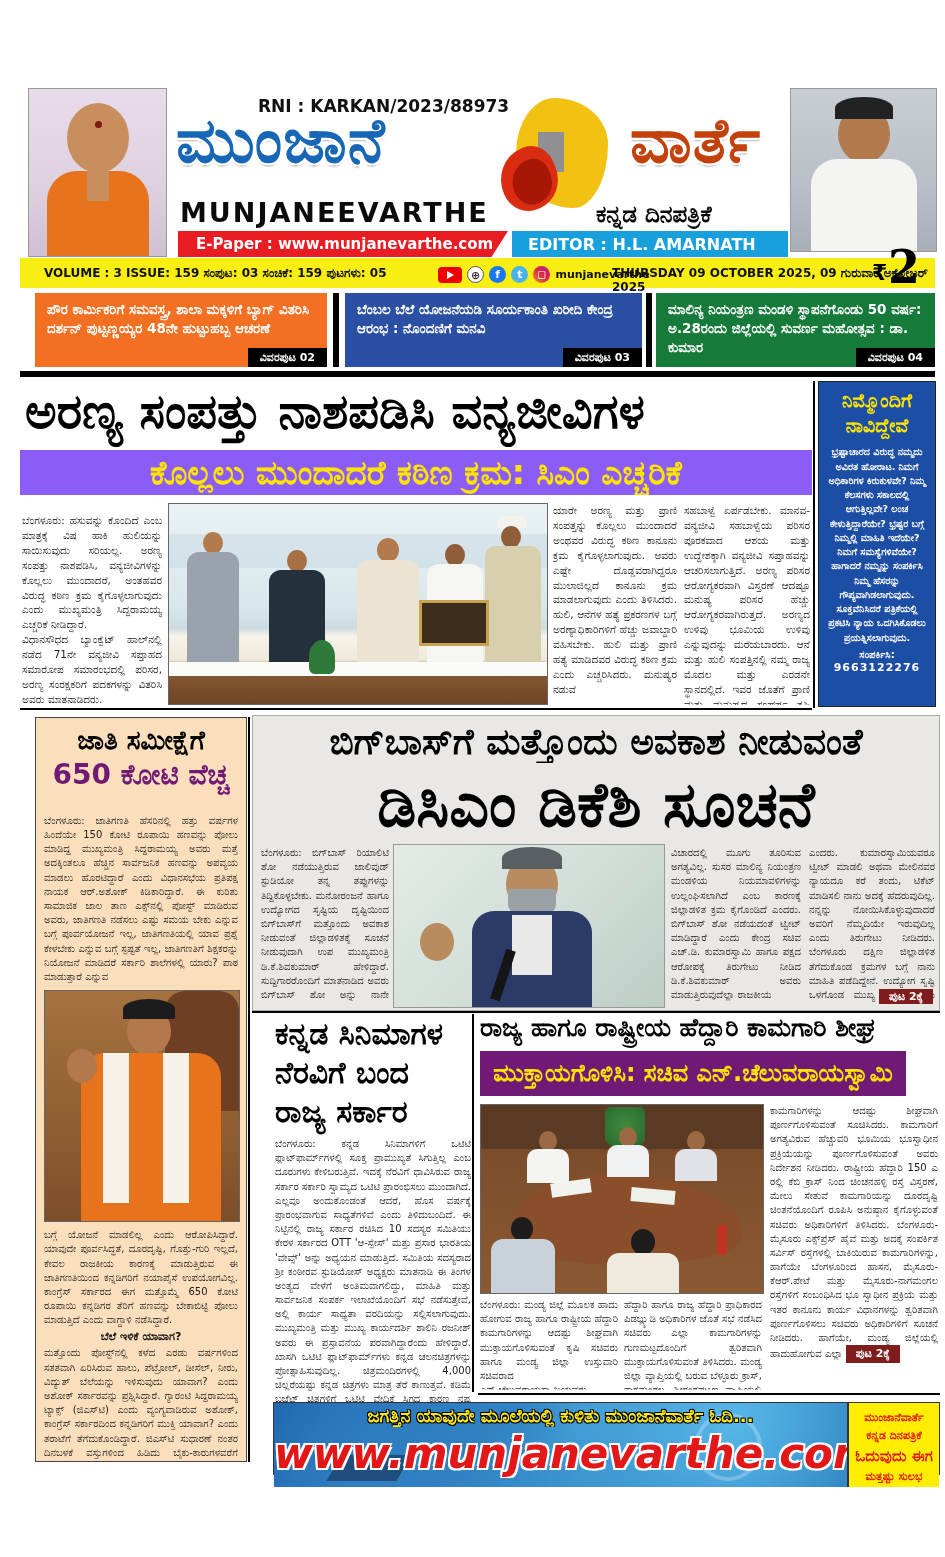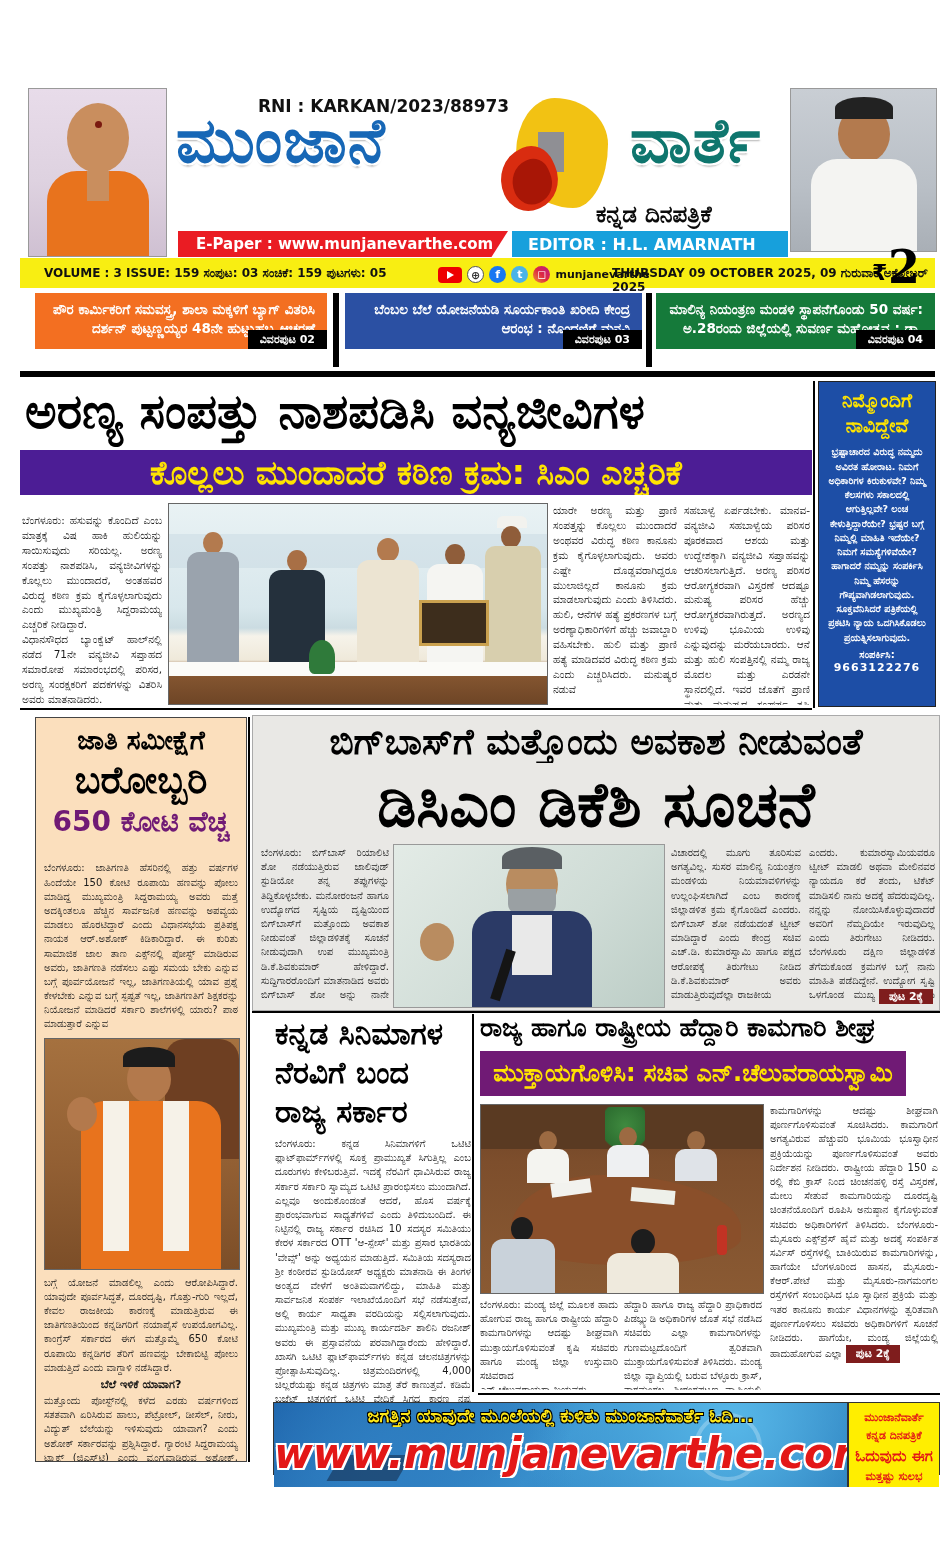--- a/index.html
+++ b/index.html
@@ -14,22 +14,22 @@
   .rule-h{position:absolute;background:#000;}
   .rule-v{position:absolute;background:#000;}
   .photo{position:absolute;overflow:hidden;border:1px solid #666;}
   .head{position:absolute;border-radius:50%;}
   .tag-black{position:absolute;background:#000;color:#fff;font-size:11px;font-weight:bold;padding:2px 12px;}
   .tag-blue{display:inline-block;background:#7f1d1d;color:#fff;font-size:11px;font-weight:bold;padding:1px 10px;}
   .masthead-title{font-weight:bold;letter-spacing:1px;
     text-shadow:-2px -2px 0 #fff,2px -2px 0 #fff,-2px 2px 0 #fff,2px 2px 0 #fff,0 3px 2px rgba(0,0,0,.35);}
   .icon-circle{display:inline-block;width:17px;height:17px;border-radius:50%;color:#fff;
     font-size:11px;font-weight:bold;text-align:center;line-height:17px;vertical-align:middle;}
-  .teaser{position:absolute;top:293px;height:56px;color:#fff;font-weight:bold;font-size:13.5px;
-    line-height:1.4;text-align:right;padding:7px 12px;box-sizing:border-box;}
+  .teaser{position:absolute;top:293px;height:74px;color:#fff;font-weight:bold;font-size:13.5px;
+    line-height:1.4;text-align:left;padding:7px 12px;box-sizing:border-box;}
   .col{position:absolute;}
   .subhead-inline{font-weight:bold;text-align:center;display:block;margin:3px 0;}
 </style>
 </head>
 <body>
 
 <div id="page">
 
   <div class="photo" style="left:28px;top:88px;width:137px;height:167px;background:linear-gradient(180deg,#e8dcea 0%,#ded2e0 55%,#cfc0d2 100%);border:1px solid #999;">
     <div class="head" style="left:38px;top:14px;width:62px;height:70px;background:#c98e5e;"></div>
@@ -48,22 +48,23 @@
 
   <div class="abs masthead-title" style="left:176px;top:104px;font-size:62px;color:#1767b6;">ಮುಂಜಾನೆ</div>
 
   <div class="abs" style="left:498px;top:96px;width:126px;height:118px;">
     <div class="abs" style="left:18px;top:2px;width:92px;height:110px;background:#f2c213;border-radius:42% 58% 38% 62%/50% 42% 58% 50%;"></div>
     <div class="abs" style="left:40px;top:36px;width:26px;height:40px;background:#8f8f94;"></div>
     <div class="abs" style="left:2px;top:52px;width:58px;height:62px;background:#d92c10;border-radius:60% 40% 55% 45%;transform:rotate(-24deg);"></div>
     <div class="abs" style="left:14px;top:64px;width:40px;height:44px;background:#a81606;border-radius:60% 40% 55% 45%;transform:rotate(-24deg);"></div>
   </div>
 
-  <div class="abs masthead-title" style="left:630px;top:104px;font-size:62px;color:#0f766e;">ವಾರ್ತೆ</div>
-
+  <div class="abs masthead-title" style="left:630px;top:104px;font-size:62px;color:#c2410c;">ವಾರ್ತೆ</div>
+
+  <div class="abs bold" style="left:180px;top:197px;font-size:27px;letter-spacing:2px;color:#0b0b0b;">MUNJANEEVARTHE</div>
 
   <div class="abs bold" style="left:596px;top:201px;font-size:23px;color:#0b0b0b;">ಕನ್ನಡ ದಿನಪತ್ರಿಕೆ</div>
 
   <div class="abs" style="left:178px;top:231px;width:330px;height:26px;background:#ea1c23;clip-path:polygon(0 0,100% 0,95% 100%,0 100%);">
     <span class="abs bold" style="left:18px;top:4px;font-size:15px;color:#fff;">E-Paper : www.munjanevarthe.com</span>
   </div>
   <div class="abs" style="left:512px;top:231px;width:276px;height:26px;background:#17a0dc;">
     <span class="abs bold" style="left:16px;top:4px;font-size:16px;color:#fff;">EDITOR : H.L. AMARNATH</span>
   </div>
 
@@ -98,21 +99,21 @@
   <div class="rule-v" style="left:646px;top:293px;width:6px;height:74px;"></div>
   <div class="teaser" style="left:656px;width:279px;background:#157a3a;">
     <span>ಮಾಲಿನ್ಯ ನಿಯಂತ್ರಣ ಮಂಡಳಿ ಸ್ಥಾಪನೆಗೊಂಡು 50 ವರ್ಷ: ಅ.28ರಂದು ಜಿಲ್ಲೆಯಲ್ಲಿ ಸುವರ್ಣ ಮಹೋತ್ಸವ : ಡಾ. ಕುಮಾರ</span>
     <span class="tag-black" style="right:0;bottom:0;">ವಿವರಪುಟ 04</span>
   </div>
 
   <div class="rule-h" style="left:20px;top:371px;width:915px;height:6px;"></div>
 
   <div class="abs bold clip" style="left:25px;top:381px;width:788px;height:66px;font-size:48px;line-height:1.25;color:#000;white-space:nowrap;">ಅರಣ್ಯ ಸಂಪತ್ತು ನಾಶಪಡಿಸಿ ವನ್ಯಜೀವಿಗಳ</div>
 
-  <div class="abs" style="left:20px;top:450px;width:792px;height:45px;background:#4c1d95;">
+  <div class="abs" style="left:20px;top:450px;width:792px;height:45px;background:#8b5cf6;">
     <div class="bold ctr clip" style="font-size:33px;color:#ffe400;line-height:45px;white-space:nowrap;">ಕೊಲ್ಲಲು ಮುಂದಾದರೆ ಕಠಿಣ ಕ್ರಮ: ಸಿಎಂ ಎಚ್ಚರಿಕೆ</div>
   </div>
 
   <div class="col body-txt just clip" style="left:22px;top:505px;width:140px;height:200px;margin-top:8px;">
     <span>ಬೆಂಗಳೂರು: ಹಸುವನ್ನು ಕೊಂದಿದೆ ಎಂಬ ಮಾತ್ರಕ್ಕೆ ವಿಷ ಹಾಕಿ ಹುಲಿಯನ್ನು ಸಾಯಿಸುವುದು ಸರಿಯಲ್ಲ. ಅರಣ್ಯ ಸಂಪತ್ತು ನಾಶಪಡಿಸಿ, ವನ್ಯಜೀವಿಗಳನ್ನು ಕೊಲ್ಲಲು ಮುಂದಾದರೆ, ಅಂತಹವರ ವಿರುದ್ಧ ಕಠಿಣ ಕ್ರಮ ಕೈಗೊಳ್ಳಲಾಗುವುದು ಎಂದು ಮುಖ್ಯಮಂತ್ರಿ ಸಿದ್ದರಾಮಯ್ಯ ಎಚ್ಚರಿಕೆ ನೀಡಿದ್ದಾರೆ.</span><br>
     <span>ವಿಧಾನಸೌಧದ ಬ್ಯಾಂಕ್ವೆಟ್ ಹಾಲ್‌ನಲ್ಲಿ ನಡೆದ 71ನೇ ವನ್ಯಜೀವಿ ಸಪ್ತಾಹದ ಸಮಾರೋಪ ಸಮಾರಂಭದಲ್ಲಿ ಪರಿಸರ, ಅರಣ್ಯ ಸಂರಕ್ಷಕರಿಗೆ ಪದಕಗಳನ್ನು ವಿತರಿಸಿ ಅವರು ಮಾತನಾಡಿದರು.</span>
   </div>
 
   <div class="photo" style="left:168px;top:503px;width:378px;height:200px;background:linear-gradient(180deg,#e9f2f4 0%,#d8e7ec 52%,#cbdce2 62%,#f6f3ea 66%,#efe9da 78%,#8a5a33 82%,#6e4526 100%);">
     <div class="abs" style="left:0;top:30px;width:100%;height:34px;background:rgba(190,210,220,.35);"></div>
@@ -141,21 +142,20 @@
 
   <div class="abs" style="left:818px;top:381px;width:118px;height:326px;background:#1d4ea6;border:1px solid #222;box-sizing:border-box;padding:6px 5px;overflow:hidden;">
     <div class="bold ctr" style="font-size:19px;color:#ffe400;line-height:1.3;">ನಿಮ್ಮೊಂದಿಗೆ ನಾವಿದ್ದೇವೆ</div>
     <div class="ctr" style="font-size:9.5px;color:#fff;line-height:1.5;margin-top:8px;font-weight:bold;">ಭ್ರಷ್ಟಾಚಾರದ ವಿರುದ್ಧ ನಮ್ಮದು ಅವಿರತ ಹೋರಾಟ. ನಿಮಗೆ ಅಧಿಕಾರಿಗಳ ಕಿರುಕುಳವೇ? ನಿಮ್ಮ ಕೆಲಸಗಳು ಸಕಾಲದಲ್ಲಿ ಆಗುತ್ತಿಲ್ಲವೇ? ಲಂಚ ಕೇಳುತ್ತಿದ್ದಾರೆಯೇ? ಭ್ರಷ್ಟರ ಬಗ್ಗೆ ನಿಮ್ಮಲ್ಲಿ ಮಾಹಿತಿ ಇದೆಯೇ? ನಿಮಗೆ ಸಮಸ್ಯೆಗಳಿವೆಯೇ? ಹಾಗಾದರೆ ನಮ್ಮನ್ನು ಸಂಪರ್ಕಿಸಿ ನಿಮ್ಮ ಹೆಸರನ್ನು ಗೌಪ್ಯವಾಗಿಡಲಾಗುವುದು. ಸೂಕ್ತವೆನಿಸಿದರೆ ಪತ್ರಿಕೆಯಲ್ಲಿ ಪ್ರಕಟಿಸಿ ನ್ಯಾಯ ಒದಗಿಸಿಕೊಡಲು ಪ್ರಯತ್ನಿಸಲಾಗುವುದು.</div>
     <div class="ctr bold" style="font-size:10px;color:#fff;margin-top:4px;">ಸಂಪರ್ಕಿಸಿ:</div>
     <div class="ctr bold" style="font-size:11px;color:#fff;letter-spacing:1px;">9663122276</div>
   </div>
 
   <div class="abs clip" style="left:35px;top:717px;width:212px;height:745px;background:#fbdfbd;border:1px solid #444;box-sizing:border-box;padding:6px 8px;">
     <div class="bold ctr" style="font-size:26px;color:#000;line-height:1.25;">ಜಾತಿ ಸಮೀಕ್ಷೆಗೆ</div>
-    <div class="bold ctr" style="font-size:38px;color:#000;line-height:1.25;">ಬರೋಬ್ಬರಿ</div>
     <div class="bold ctr" style="font-size:28px;color:#701a75;line-height:1.3;margin-bottom:21px;">650 ಕೋಟಿ ವೆಚ್ಚ</div>
     <div class="body-txt just" style="font-size:10px;">ಬೆಂಗಳೂರು: ಜಾತಿಗಣತಿ ಹೆಸರಿನಲ್ಲಿ ಹತ್ತು ವರ್ಷಗಳ ಹಿಂದೆಯೇ 150 ಕೋಟಿ ರೂಪಾಯಿ ಹಣವನ್ನು ಪೋಲು ಮಾಡಿದ್ದ ಮುಖ್ಯಮಂತ್ರಿ ಸಿದ್ದರಾಮಯ್ಯ ಅವರು ಮತ್ತೆ ಅದಕ್ಕಿಂತಲೂ ಹೆಚ್ಚಿನ ಸಾರ್ವಜನಿಕ ಹಣವನ್ನು ಅಪವ್ಯಯ ಮಾಡಲು ಹೊರಟಿದ್ದಾರೆ ಎಂದು ವಿಧಾನಸಭೆಯ ಪ್ರತಿಪಕ್ಷ ನಾಯಕ ಆರ್.ಅಶೋಕ್ ಕಿಡಿಕಾರಿದ್ದಾರೆ. ಈ ಕುರಿತು ಸಾಮಾಜಿಕ ಜಾಲ ತಾಣ ಎಕ್ಸ್‌ನಲ್ಲಿ ಪೋಸ್ಟ್ ಮಾಡಿರುವ ಅವರು, ಜಾತಿಗಣತಿ ನಡೆಸಲು ಎಷ್ಟು ಸಮಯ ಬೇಕು ಎನ್ನುವ ಬಗ್ಗೆ ಪೂರ್ವಯೋಜನೆ ಇಲ್ಲ, ಜಾತಿಗಣತಿಯಲ್ಲಿ ಯಾವ ಪ್ರಶ್ನೆ ಕೇಳಬೇಕು ಎನ್ನುವ ಬಗ್ಗೆ ಸ್ಪಷ್ಟತೆ ಇಲ್ಲ, ಜಾತಿಗಣತಿಗೆ ಶಿಕ್ಷಕರನ್ನು ನಿಯೋಜನೆ ಮಾಡಿದರೆ ಸರ್ಕಾರಿ ಶಾಲೆಗಳಲ್ಲಿ ಯಾರು? ಪಾಠ ಮಾಡುತ್ತಾರೆ ಎನ್ನುವ</div>
 
     <div style="position:relative;width:194px;height:230px;margin:6px 0;background:linear-gradient(180deg,#a5713f 0%,#925f33 55%,#7c4e28 100%);border:1px solid #666;overflow:hidden;">
       <div class="abs" style="left:120px;top:0;width:74px;height:120px;background:#6e3f22;border-radius:20px 20px 0 0;"></div>
       <div class="head" style="left:82px;top:16px;width:44px;height:48px;background:#b3794c;"></div>
       <div class="abs" style="left:78px;top:8px;width:52px;height:20px;border-radius:50% 50% 0 0;background:#1c1c1c;"></div>
       <div class="abs" style="left:36px;top:62px;width:140px;height:168px;background:#e8731d;border-radius:24px 24px 0 0;"></div>
       <div class="abs" style="left:58px;top:62px;width:26px;height:150px;background:#f6f2e8;"></div>
       <div class="abs" style="left:118px;top:62px;width:26px;height:150px;background:#f6f2e8;"></div>

